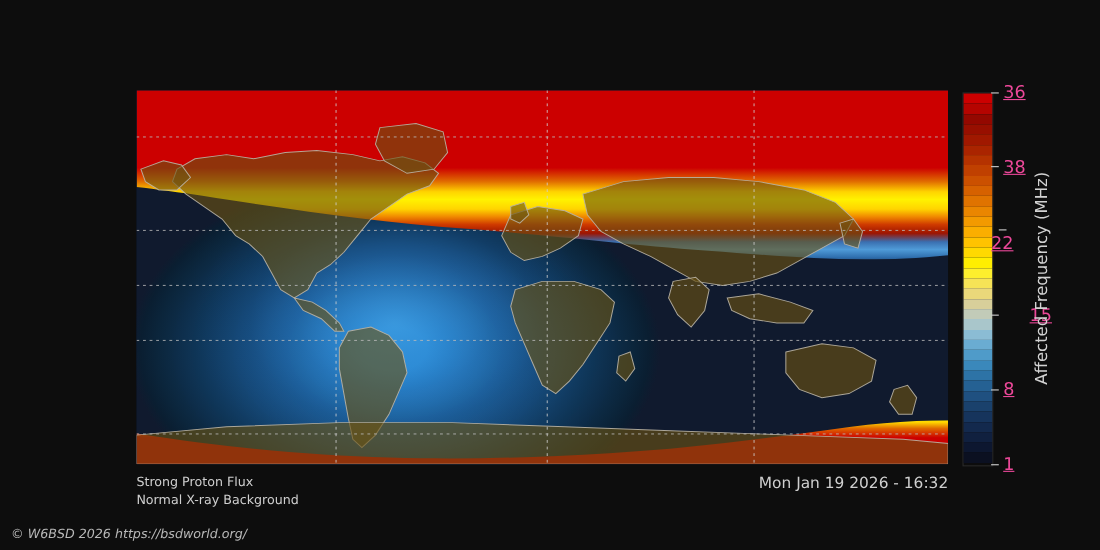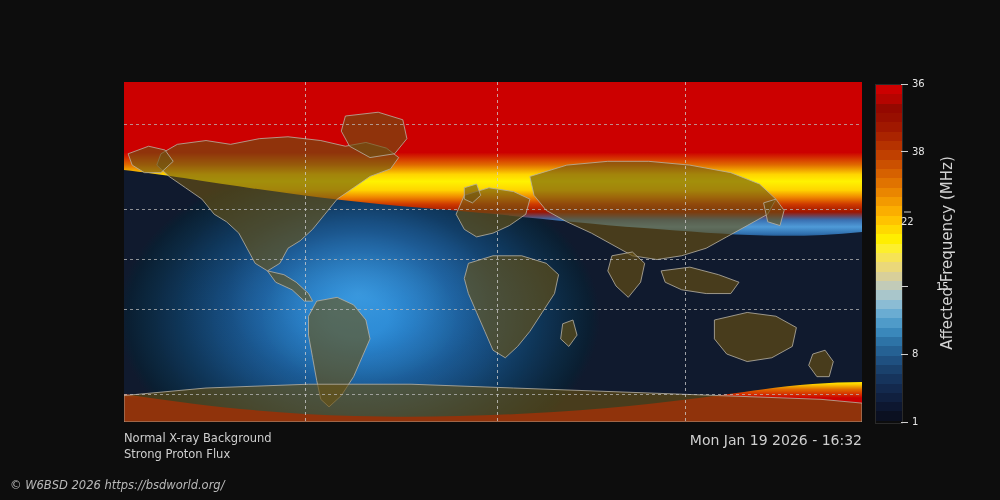--- a/index.html
+++ b/index.html
@@ -76,21 +76,21 @@
   
   .cbar{
     position:absolute;left:875px;top:84px;width:26px;height:338px;
     border:1px solid #2a2a2a;
   }
   .cbar-seg{width:100%;}
   .cb-ticks{position:absolute;left:901px;top:84px;height:338px;width:40px;}
   .cb-tick{position:absolute;left:0;display:flex;align-items:center;gap:4px;
     transform:translateY(-50%);}
   .cb-tick i{display:block;width:7px;height:1px;background:#cfcfcf;}
-  .cb-tick span{font-size:10px;color:#e5e5e5;line-height:1;}
+  .cb-tick span{font-size:16px;color:#ec4899;line-height:1;text-decoration:underline;}
   .cb-label{
     position:absolute;left:936px;top:84px;height:338px;width:22px;
     display:flex;align-items:center;justify-content:center;
   }
   .cb-label span{
     display:block;white-space:nowrap;
     transform:rotate(-90deg);
     font-size:15px;color:#d2d2d2;
   }
 
@@ -291,19 +291,19 @@
       <div class="cb-tick" style="top: 0px;">
         <i></i>
         <span>36</span>
       </div>
     </div>
   <div class="cb-label">
     <span>Affected Frequency (MHz)</span>
   </div>
 
   <div class="status">
+    <div>Strong Proton Flux</div>
     <div>Normal X-ray Background</div>
-    <div>Strong Proton Flux</div>
   </div>
   <div class="stamp">Mon Jan 19 2026 - 16:32</div>
   <div class="copy">© W6BSD 2026 https://bsdworld.org/</div>
 
 </div>
 
 </body></html>

